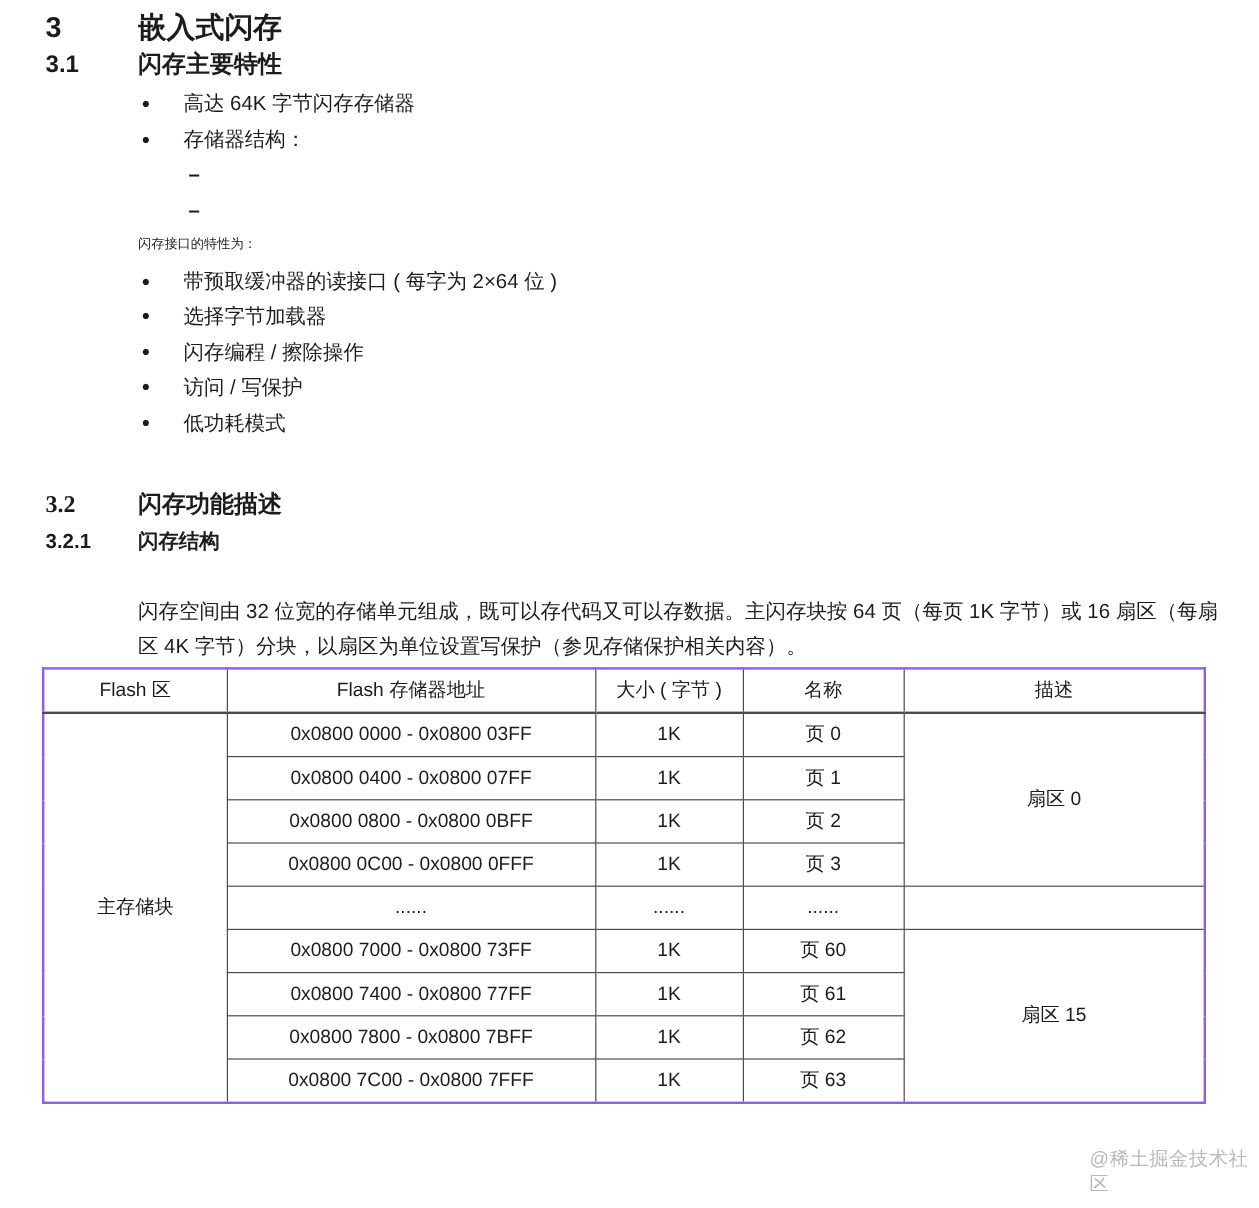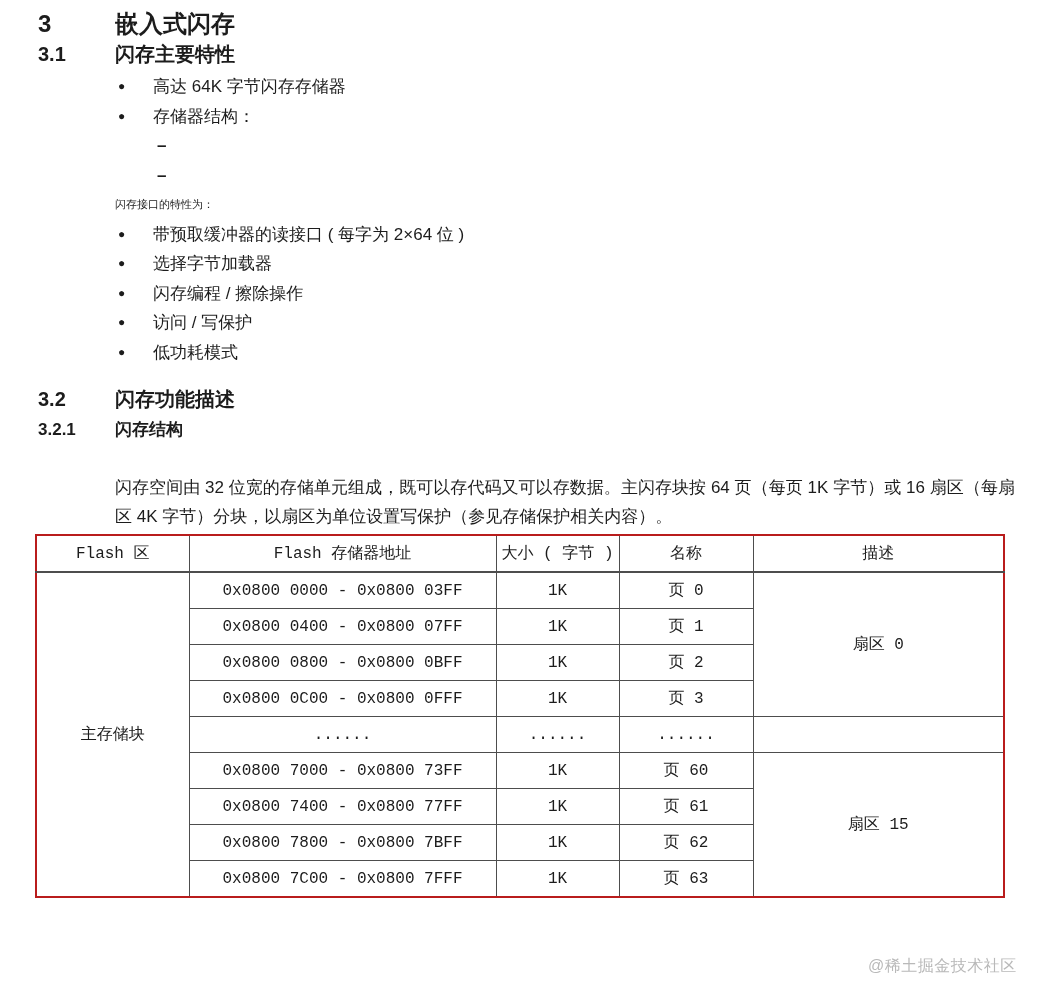--- a/index.html
+++ b/index.html
@@ -35,21 +35,21 @@
     display: flex;
     margin-left: 38px;
     font-size: 17px;
     font-weight: 700;
     line-height: 26px;
   }
   .h1-num { width: 77px; }
   .h2-num { width: 77px; font-weight: 600; }
   .h3-num { width: 77px; font-weight: 600; }
   .mt-31 { }
-  .mt-32 { margin-top: 18px; }
+  .mt-32 { margin-top: 40px; font-family: Liberation Serif, serif; }
   .mt-321 { margin-top: 4px; }
 
   
   .feature-list { margin-top: 4px; }
   .li-row {
     display: flex;
     font-size: 17px;
     line-height: 29.5px;
   }
   .bullet-row { margin-left: 118px; }
@@ -76,24 +76,23 @@
     font-weight: 700;
     line-height: 26px;
   }
 
   
   table.flash-table {
     margin: 3px 0 0 35px;
     width: 968px;
     border-collapse: collapse;
     table-layout: fixed;
-    border: 2px solid #b91c1c;
+    border: 2px solid #8b5cf6;
     font-size: 16px;
     color: #1c1c1c;
-    font-family: Liberation Mono, monospace;
   }
   .flash-table th, .flash-table td {
     border: 1px solid #4d4d4d;
     text-align: center;
     vertical-align: middle;
     padding: 0;
     height: 35px;
     font-weight: 400;
   }
   .flash-table thead th {
@@ -101,21 +100,21 @@
   }
   .col-zone   { width: 153px; }
   .col-addr   { width: 307px; }
   .col-size   { width: 123px; }
   .col-name   { width: 134px; }
   .col-desc   { width: 251px; }
 
   
   .watermark {
     position: absolute;
-    left: 868px;
+    left: 908px;
     top: 956px;
     font-size: 16px;
     color: #b9b9b9;
     letter-spacing: 0.5px;
   }
 </style>
 </head>
 <body>
 
 <div class="page">

